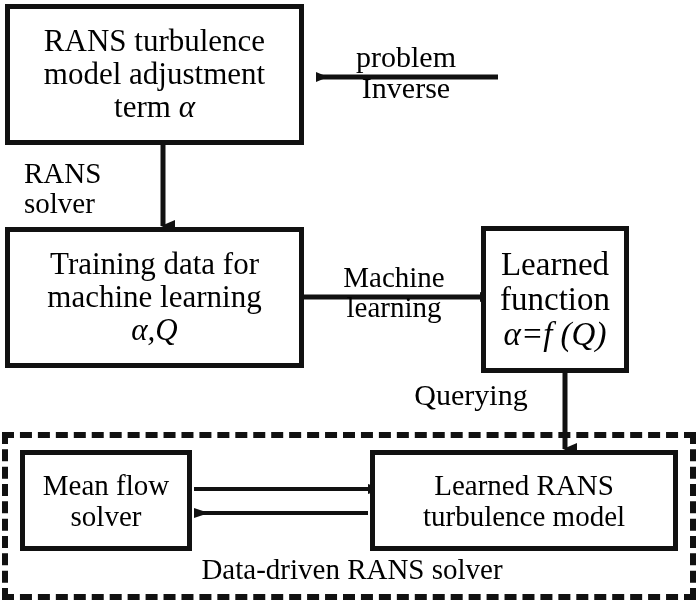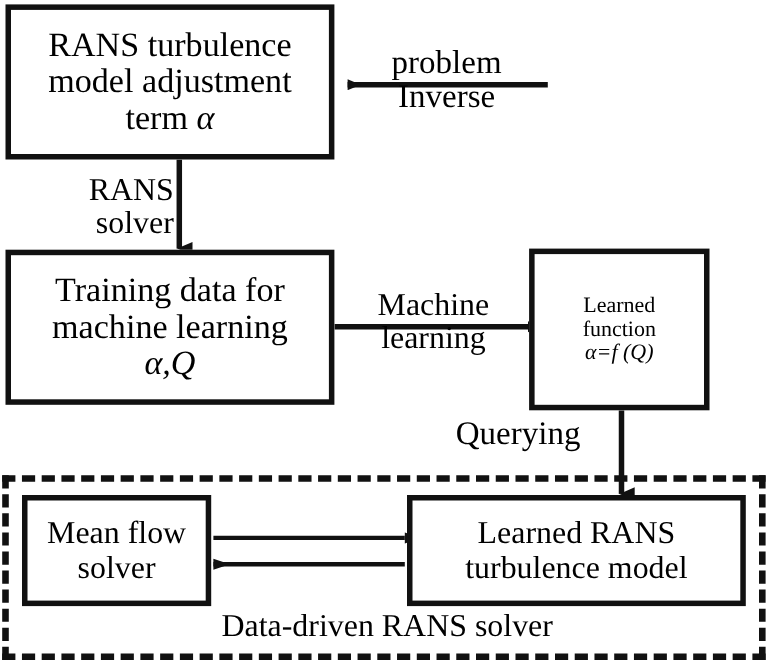--- a/index.html
+++ b/index.html
@@ -46,22 +46,22 @@
   }
   #box-data {
     left: 499px; top: 3px; width: 118px; height: 146px;
     font-size: 31px;
   }
   #box-training {
     left: 5px; top: 227px; width: 299px; height: 141px;
     font-size: 31px;
   }
   #box-learned {
-    left: 481px; top: 226px; width: 164px; height: 147px;
-    font-size: 20px;
+    left: 481px; top: 226px; width: 148px; height: 147px;
+    font-size: 33px;
   }
   #box-meanflow {
     left: 20px; top: 450px; width: 172px; height: 101px;
     font-size: 29px;
   }
   #box-adjusted {
     left: 370px; top: 450px; width: 308px; height: 101px;
     font-size: 29px;
   }
   
@@ -92,21 +92,21 @@
     font-size: 30px;
     line-height: 1.02;
     text-align: center;
     white-space: nowrap;
   }
   #label-inverse {
     left: 316px; top: 42px; width: 180px;
   }
   #label-ranssolver {
     left: 24px; top: 159px; width: 134px;
-    text-align: right;
+    text-align: left;
     font-size: 29px;
   }
   #label-machine {
     left: 308px; top: 263px; width: 172px;
     font-size: 29px;
   }
   #label-querying {
     left: 385px; top: 380px; width: 172px;
     font-size: 30px;
     text-align: center;

